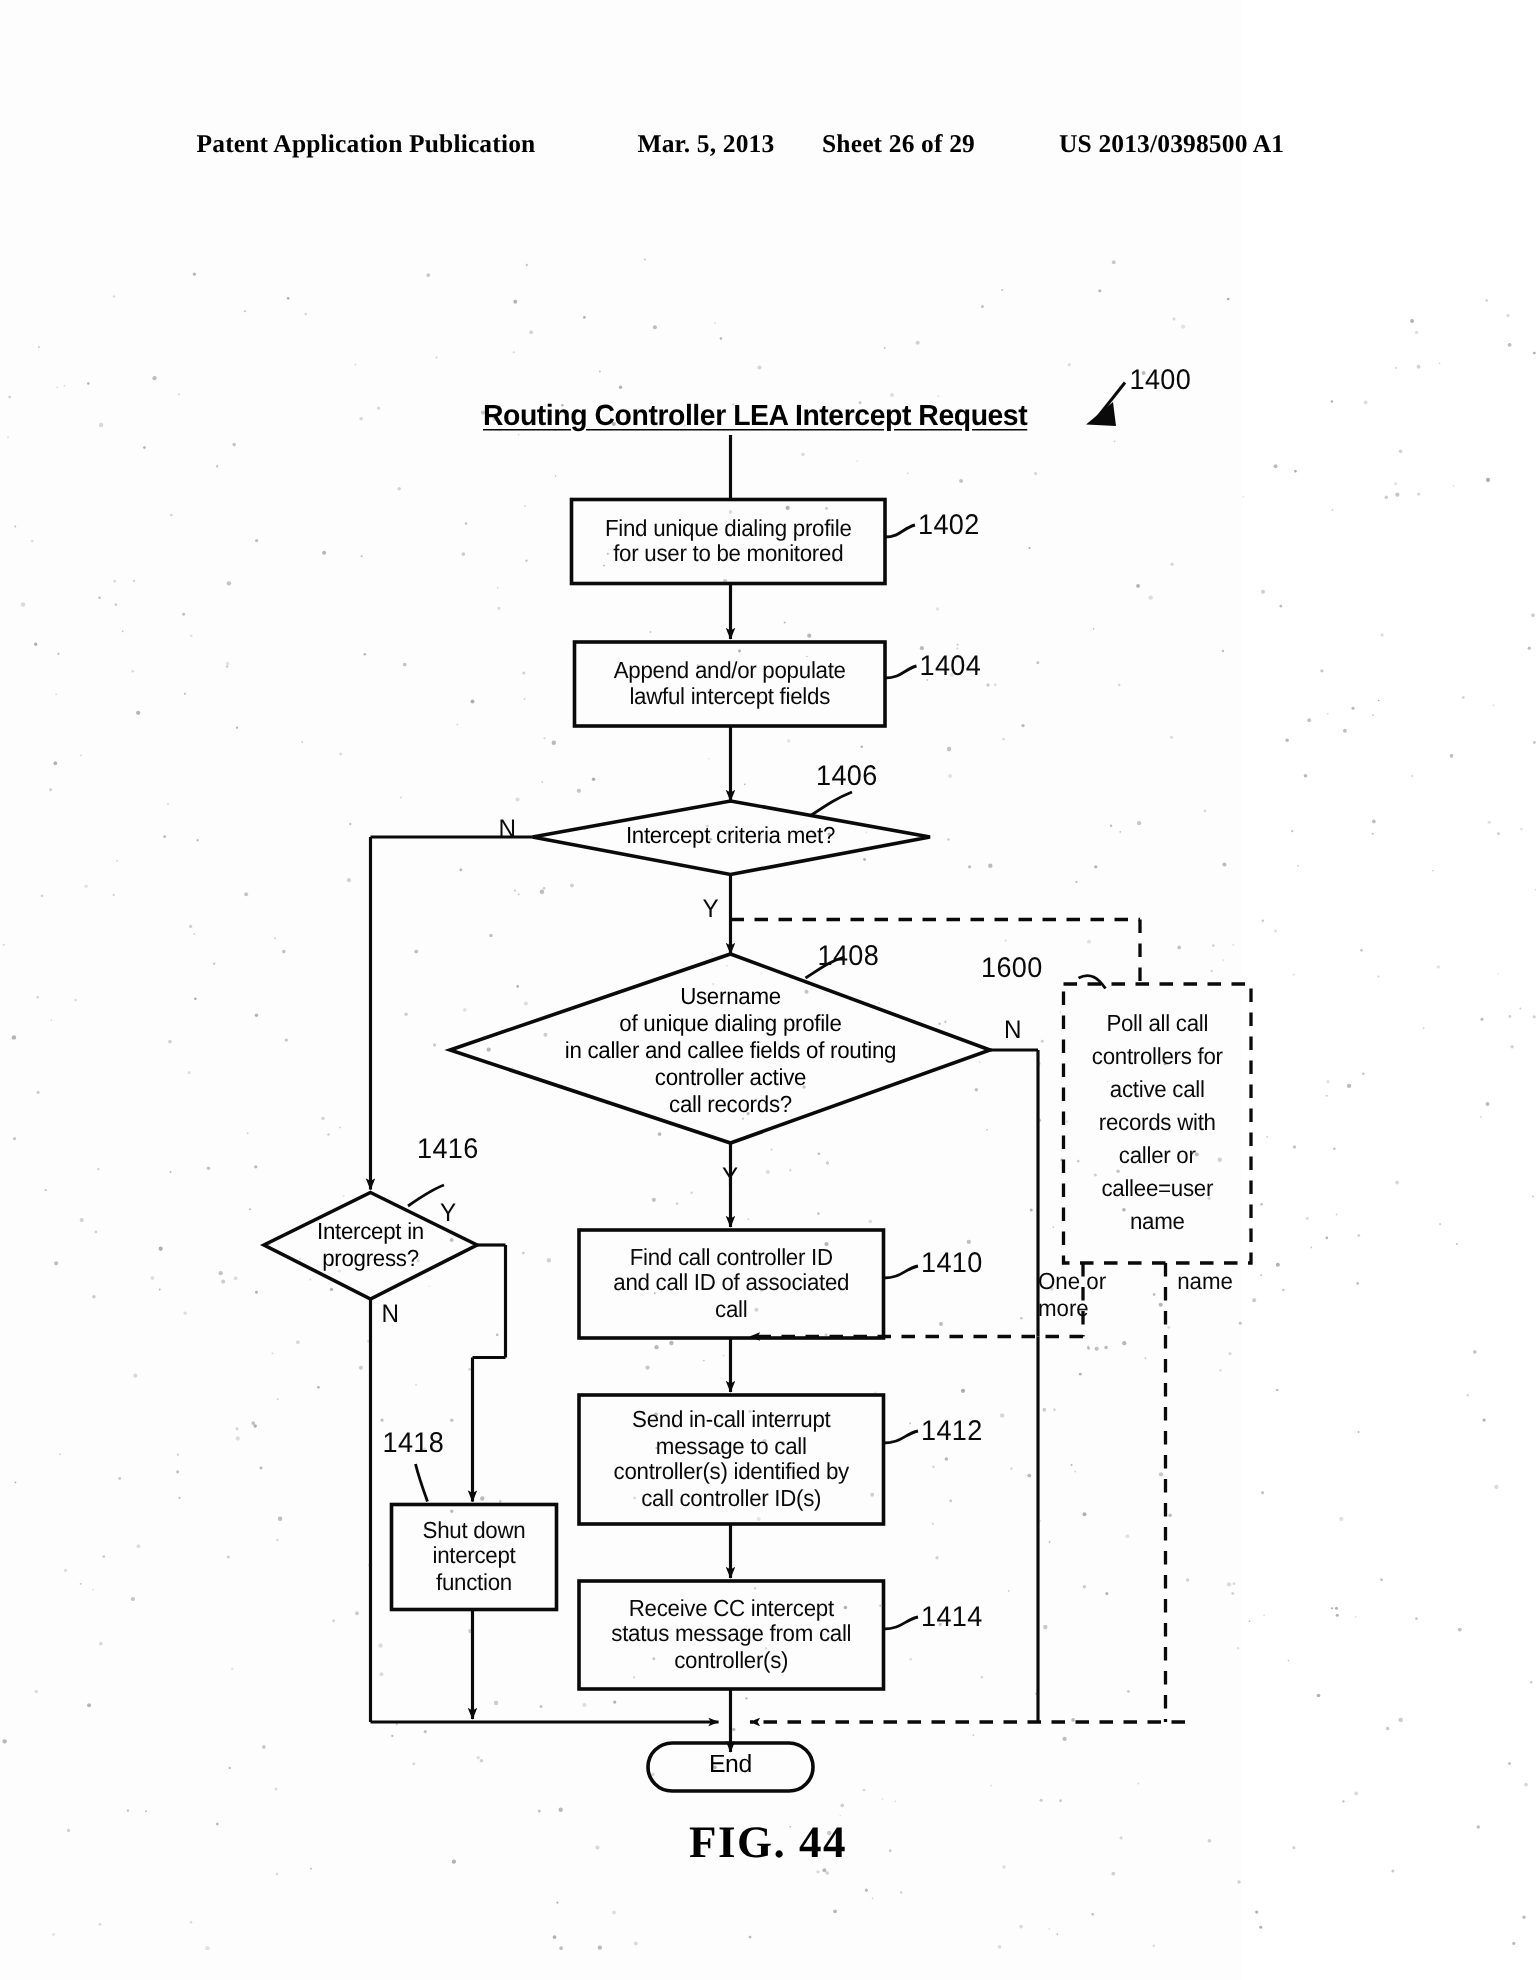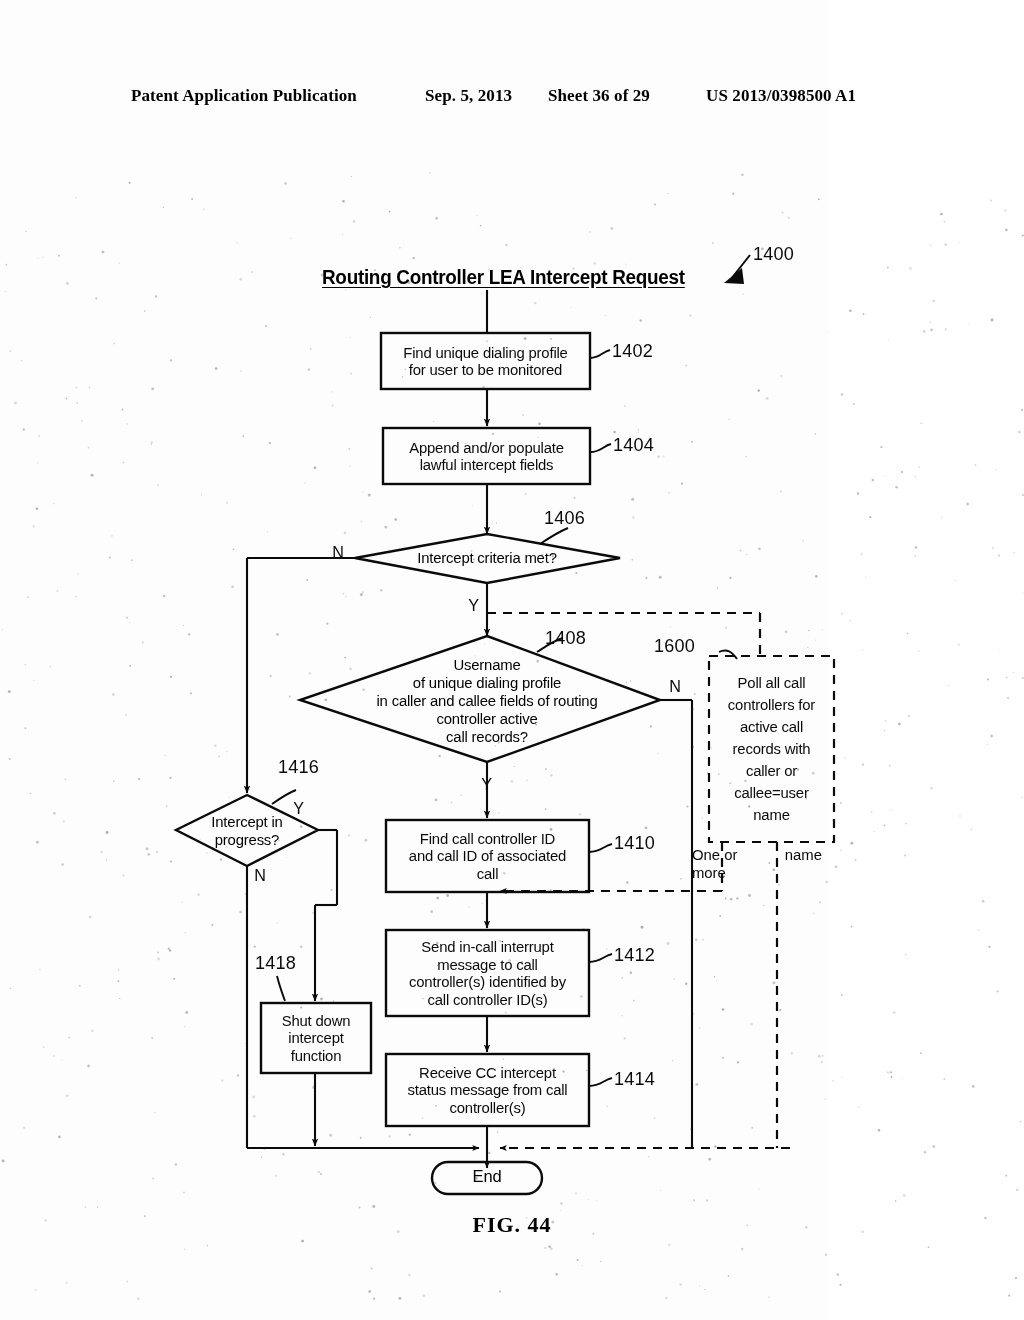--- a/index.html
+++ b/index.html
@@ -134,42 +134,42 @@
     letter-spacing: -0.2px;
   }
   #fig-caption {
     position: absolute;
     left: 0;
     top: 1172px;
     width: 1024px;
     text-align: center;
     font-family: "Liberation Serif", serif;
     font-weight: bold;
-    font-size: 22px;
+    font-size: 30px;
     letter-spacing: 1px;
   }
   
   #speckle {
     position: absolute;
     left: 0; top: 130px;
     width: 1024px;
     height: 1130px;
     pointer-events: none;
     opacity: 0.5;
   }
 </style>
 </head>
 <body>
 
 <div id="page">
 
   <div id="header">
     <span class="hdr-pub">Patent Application Publication</span>
-    <span class="hdr-date">Sep. 5, 2013</span>
-    <span class="hdr-sheet">Sheet 36 of 29</span>
+    <span class="hdr-date">Mar. 5, 2013</span>
+    <span class="hdr-sheet">Sheet 26 of 29</span>
     <span class="hdr-num">US 2013/0398500 A1</span>
   </div>
 
   <div id="diagram">
 
     <svg class="layer" viewBox="0 0 1024 1320">
       <defs>
         <marker id="arrow" markerWidth="9" markerHeight="9" refX="7.5" refY="3.2" orient="auto" markerUnits="userSpaceOnUse">
           <path d="M0,0 L8,3.2 L0,6.4 L1.9,3.2 z" fill="#0a0a0a"></path>
         </marker>

